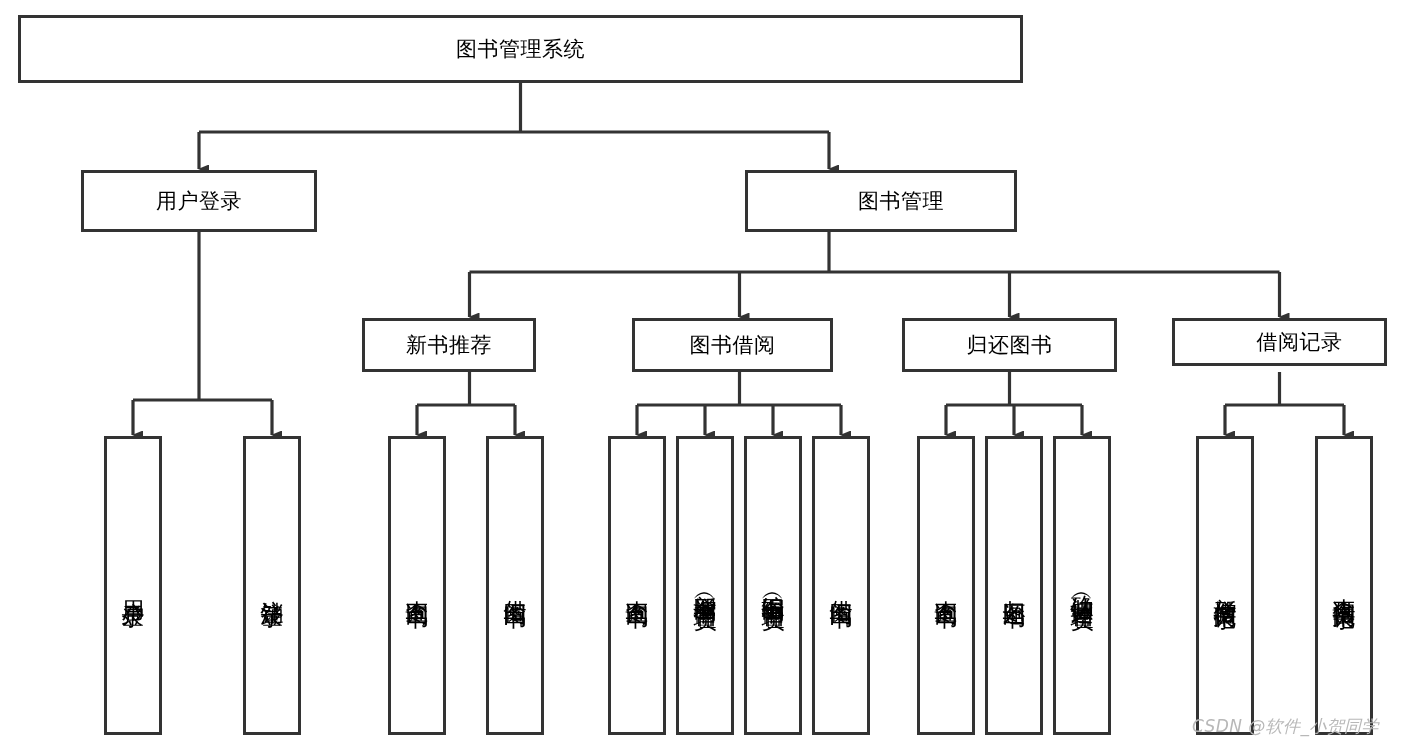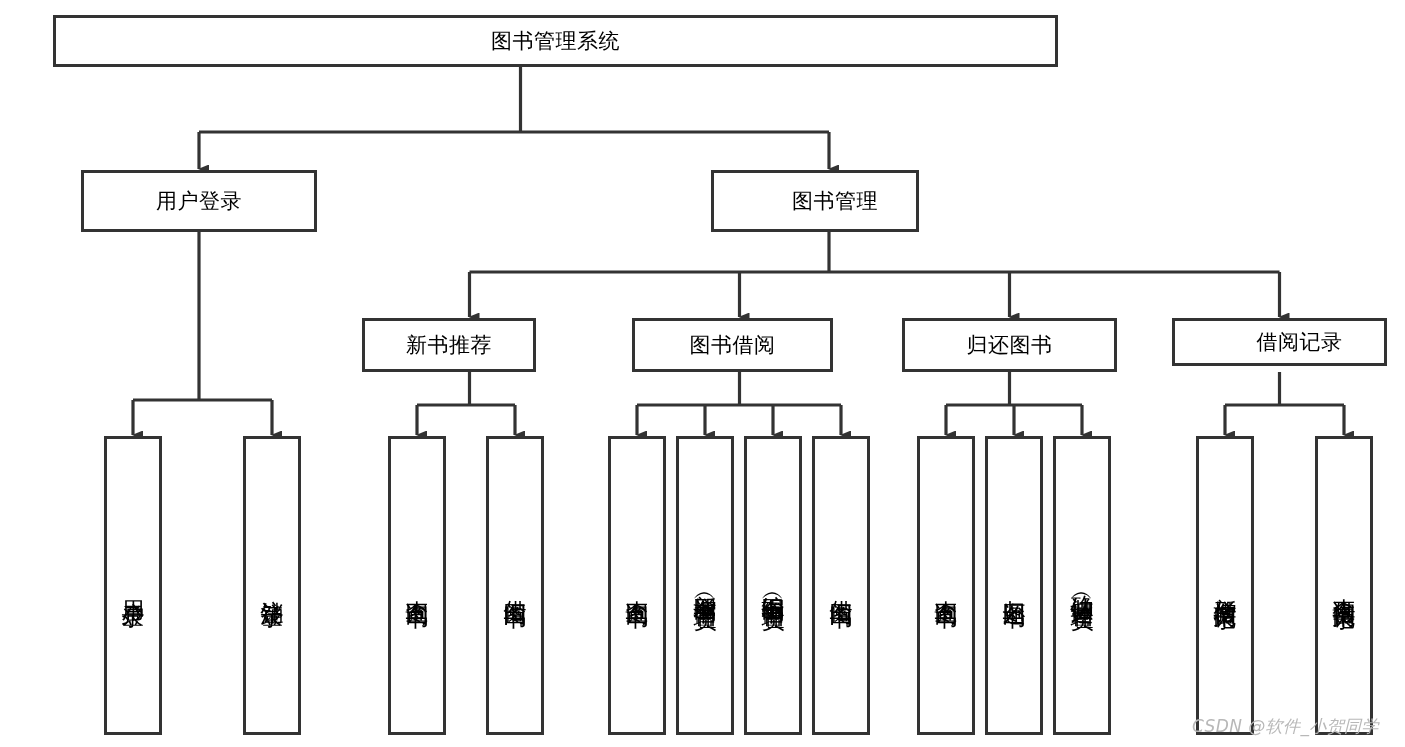--- a/index.html
+++ b/index.html
@@ -99,29 +99,29 @@
         <path d="M946,405 L946,435" marker-end="url(#arrowhead)"></path>
         <path d="M1014,405 L1014,435" marker-end="url(#arrowhead)"></path>
         <path d="M1082,405 L1082,435" marker-end="url(#arrowhead)"></path>
         <path d="M1279.5,372 L1279.5,405"></path>
         <path d="M1225,405 L1344,405"></path>
         <path d="M1225,405 L1225,435" marker-end="url(#arrowhead)"></path>
         <path d="M1344,405 L1344,435" marker-end="url(#arrowhead)"></path>
       </g>
   </svg>
 
-  <div class="node root" id="node-root" style="left: 18px; top: 15px; width: 1005px; height: 52px; margin-left: 35px;">
+  <div class="node root" id="node-root" style="left: 18px; top: 15px; width: 1005px; height: 68px;">
     <span class="node-label">图书管理系统</span>
   </div>
 
   <div id="level2-container">
       <div class="node" style="left: 81px; top: 170px; width: 236px; height: 62px;">
         <span class="node-label">用户登录</span>
       </div>
-      <div class="node" style="left: 711px; top: 170px; width: 208px; height: 62px; padding-left: 40px;">
+      <div class="node" style="left: 745px; top: 170px; width: 272px; height: 62px; padding-left: 40px;">
         <span class="node-label">图书管理</span>
       </div>
     </div>
   <div id="level3-container">
       <div class="node" style="left: 362px; top: 318px; width: 174px; height: 54px;">
         <span class="node-label">新书推荐</span>
       </div>
       <div class="node" style="left: 632px; top: 318px; width: 201px; height: 54px;">
         <span class="node-label">图书借阅</span>
       </div>

